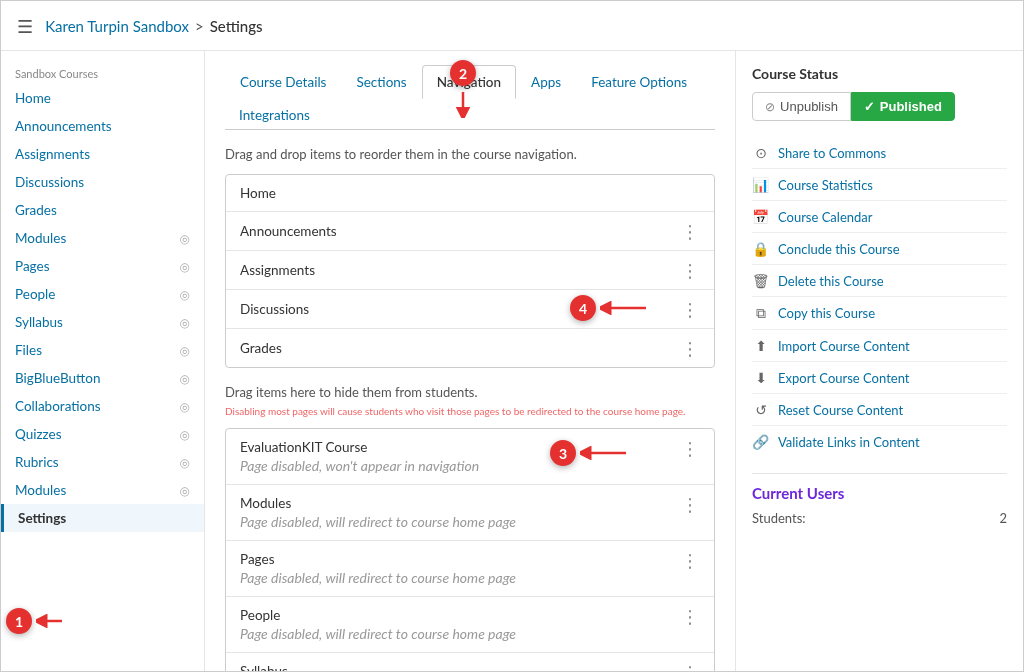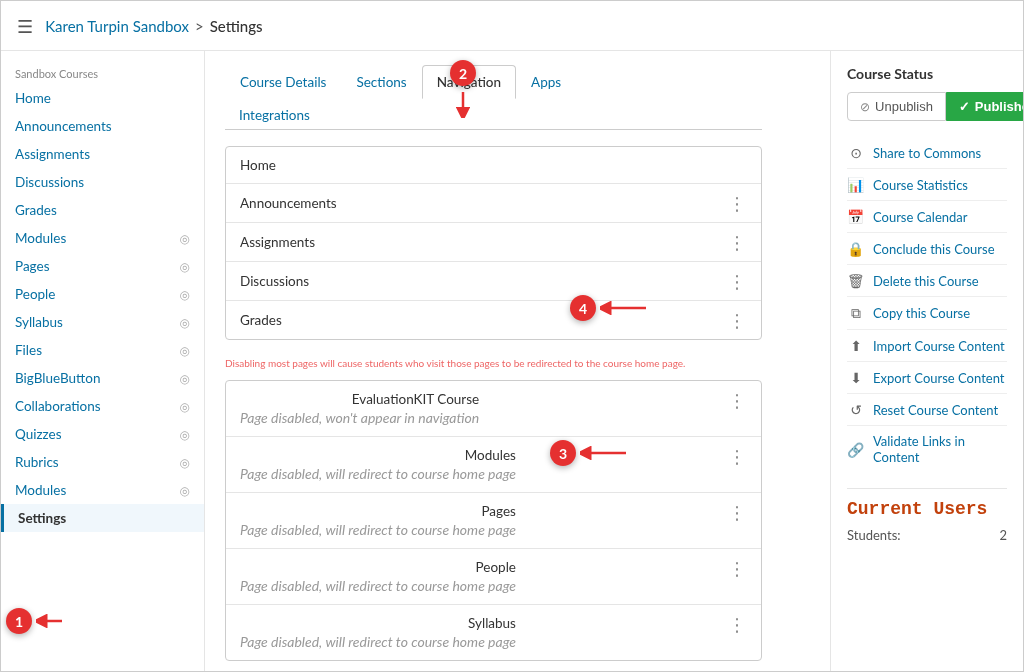--- a/index.html
+++ b/index.html
@@ -47,37 +47,37 @@
     .nav-list-item:last-child { border-bottom: none; }
     .nav-list-item-name { font-size: 13.5px; color: #333; }
     .nav-list-item-dots { color: #888; font-size: 18px; cursor: pointer; letter-spacing: 1px; line-height: 1; }
     
     
     .hidden-section-label { font-size: 13px; color: #555; font-weight: 400; margin-bottom: 4px; }
     .hidden-section-sublabel { font-size: 10px; color: #e66; margin-bottom: 10px; line-height: 1.4; }
     .hidden-list { border: 1px solid #ccc; border-radius: 4px; background: #fff; }
     .hidden-list-item { display: flex; align-items: flex-start; justify-content: space-between; padding: 10px 14px; border-bottom: 1px solid #e5e5e5; cursor: grab; }
     .hidden-list-item:last-child { border-bottom: none; }
-    .hidden-item-text { display: flex; flex-direction: column; text-align: right; }
+    .hidden-item-text { display: flex; flex-direction: column; }
     .hidden-item-name { font-size: 13.5px; color: #333; }
     .hidden-item-desc { font-size: 14px; color: #999; font-style: italic; margin-top: 2px; }
     
     
-    .right-sidebar { width: 193px; padding: 14px 16px; border-left: 1px solid #e5e5e5; overflow-y: auto; flex-shrink: 0; background: #fff; margin-left: 48px; }
+    .right-sidebar { width: 288px; padding: 14px 16px; border-left: 1px solid #e5e5e5; overflow-y: auto; flex-shrink: 0; background: #fff; }
     .course-status-title { font-size: 14px; font-weight: 700; color: #333; margin-bottom: 10px; }
     .status-buttons { display: flex; margin-bottom: 16px; }
     .btn-unpublish { padding: 6px 12px; border: 1px solid #ccc; border-radius: 4px 0 0 4px; background: #fff; font-size: 13px; color: #555; cursor: pointer; display: flex; align-items: center; gap: 5px; }
     .btn-published { padding: 6px 12px; border: 1px solid #28a745; border-radius: 0 4px 4px 0; background: #28a745; font-size: 13px; color: #fff; cursor: pointer; display: flex; align-items: center; gap: 5px; font-weight: 600; }
     
     .action-list { list-style: none; margin-bottom: 16px; }
     .action-item { display: flex; align-items: center; gap: 8px; padding: 7px 0; border-bottom: 1px solid #eee; cursor: pointer; font-size: 13px; color: #0770A3; }
     .action-item:last-child { border-bottom: none; }
     .action-icon { font-size: 14px; color: #666; width: 18px; text-align: center; flex-shrink: 0; }
     
-    .current-users-title { font-size: 18px; font-weight: 700; color: #c2410c; margin-bottom: 8px; font-family: Liberation Mono, monospace; }
+    .current-users-title { font-size: 15px; font-weight: 700; color: #6d28d9; margin-bottom: 8px; }
     .current-users-item { font-size: 13px; color: #555; display: flex; justify-content: space-between; gap: 20px; }
   </style>
 </head>
 <body>
 
 <div style="position: relative; width: 1024px; height: 672px; overflow: hidden;">
 
 <div class="app-container">
 
   <div class="header">
@@ -156,26 +156,28 @@
     <div class="content-area">
 
       <div class="main-content">
 
         <div class="tabs">
           <div id="tabs-row1" style="display:flex; align-items:flex-end; margin-bottom:-1px;">
                 <div class="tab">Course Details</div>
                 <div class="tab">Sections</div>
                 <div class="tab active">Navigation</div>
                 <div class="tab">Apps</div>
+                <div class="tab">Feature Options</div>
               </div>
           <div id="tabs-row2" style="width:100%; padding: 4px 0 0 0;">
                 <div class="tab-row2">Integrations</div>
               </div>
         </div>
 
+        <div class="drag-instruction">Drag and drop items to reorder them in the course navigation.</div>
 
         <div class="nav-list">
           <div id="enabled-items-container">
                 <div class="nav-list-item">
                   <span class="nav-list-item-name">Home</span>
                 </div>
                 <div class="nav-list-item">
                   <span class="nav-list-item-name">Announcements</span>
                   <span class="nav-list-item-dots">⋮</span>
                 </div>
@@ -187,20 +189,21 @@
                   <span class="nav-list-item-name">Discussions</span>
                   <span class="nav-list-item-dots">⋮</span>
                 </div>
                 <div class="nav-list-item">
                   <span class="nav-list-item-name">Grades</span>
                   <span class="nav-list-item-dots">⋮</span>
                 </div>
               </div>
         </div>
 
+        <div class="hidden-section-label">Drag items here to hide them from students.</div>
         <div class="hidden-section-sublabel">Disabling most pages will cause students who visit those pages to be redirected to the course home page.</div>
         <div class="hidden-list">
           <div id="hidden-items-container">
                 <div class="hidden-list-item">
                   <div class="hidden-item-text">
                     <span class="hidden-item-name">EvaluationKIT Course</span>
                     <span class="hidden-item-desc">Page disabled, won't appear in navigation</span>
                   </div>
                   <span class="nav-list-item-dots">⋮</span>
                 </div>

